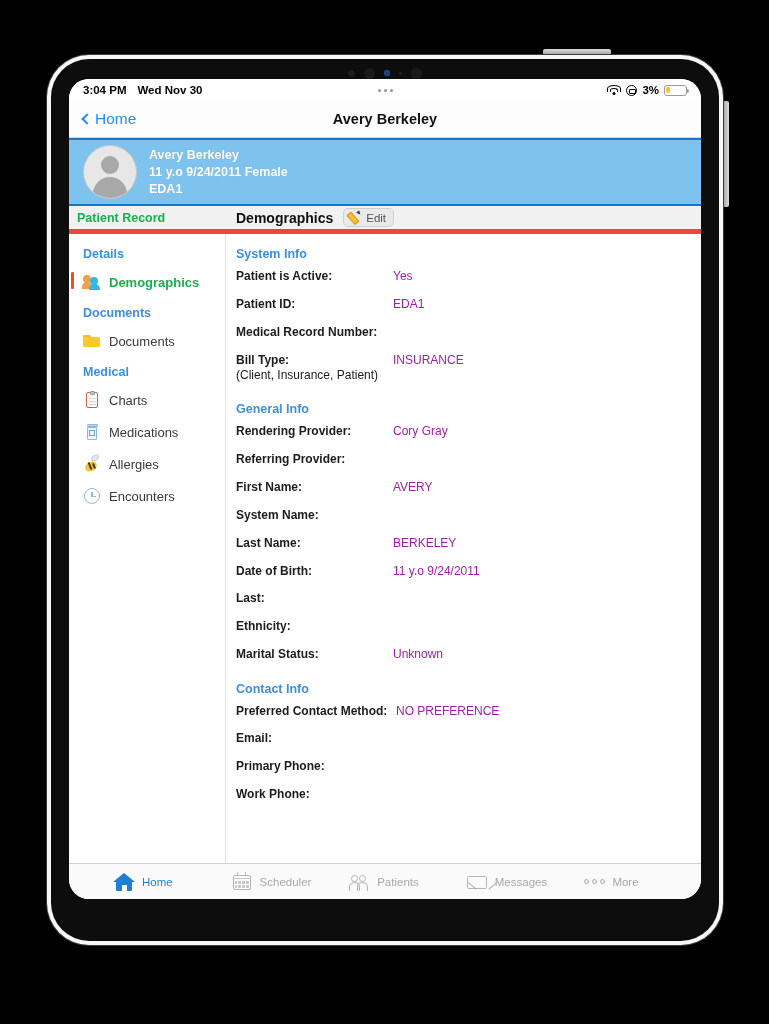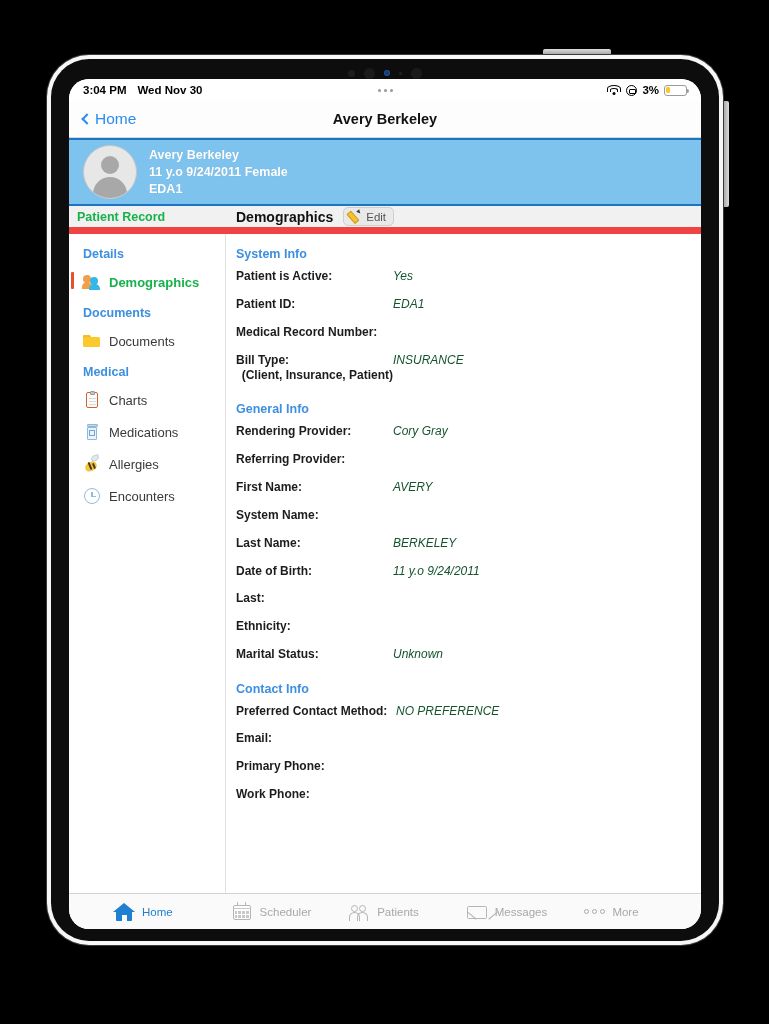--- a/index.html
+++ b/index.html
@@ -16,21 +16,21 @@
     width: 676px; height: 890px;
     background: #f7f7f7;
     border-radius: 42px;
     padding: 4px;
     box-shadow: 0 0 0 1px #3a3a3a;
   }
   #bezel {
     width: 100%; height: 100%;
     background: #0d0d0d;
     border-radius: 38px;
-    padding: 20px 18px 12px 18px;
+    padding: 20px 18px 42px 18px;
     position: relative;
   }
   #sensors {
     position: absolute;
     top: 8px; left: 0; right: 0;
     height: 12px;
     display: flex; align-items: center; justify-content: center;
     gap: 9px;
   }
   .sensor { width: 7px; height: 7px; border-radius: 50%; background: #1d1d1d; }
@@ -150,21 +150,21 @@
     position: absolute; left: 50%; top: 31px; transform: translateX(-50%);
     width: 34px; height: 26px; border-radius: 17px 17px 0 0; background: #a8a8a8;
   }
   #banner-text { display: flex; flex-direction: column; gap: 3px; color: #fff; }
   #banner-text div { font-size: 12.5px; font-weight: bold; text-shadow: 0 0 1px rgba(0,0,0,.12); }
   
   #toolbar {
     flex: 0 0 28px;
     background: #f1f1f1;
     display: flex; align-items: center;
-    border-bottom: 7px solid #ef4444;
+    border-bottom: 5px solid #ef4444;
   }
   #toolbar-left {
     width: 157px; flex: 0 0 157px;
     padding-left: 8px;
     font-size: 12.5px; font-weight: bold; color: #17b24b;
   }
   #toolbar-right { display: flex; align-items: center; gap: 10px; padding-left: 10px; }
   #section-title { font-size: 14px; font-weight: bold; color: #111; }
   #edit-btn {
     display: flex; align-items: center; gap: 4px;
@@ -310,22 +310,22 @@
   .frow {
     display: flex; align-items: flex-start;
     margin-bottom: 12.5px;
     font-size: 12px;
   }
   .frow .lab {
     width: 157px; flex: 0 0 157px;
     color: #1c1c1c; font-weight: bold;
     line-height: 1.28;
   }
-  .frow .lab .sub { display: block; font-weight: bold; text-align: right; }
-  .frow .val { color: #14532d; line-height: 1.28; font-style: italic; }
+  .frow .lab .sub { display: block; font-weight: normal; }
+  .frow .val { color: #a21caf; line-height: 1.28; }
   .frow.wide .lab { width: 160px; flex: 0 0 160px; }
   
   #tabbar {
     flex: 0 0 36px;
     background: #fafafa;
     border-top: 1px solid #d2d2d2;
     display: flex; align-items: center;
     padding-left: 44px;
   }
   .tab {

